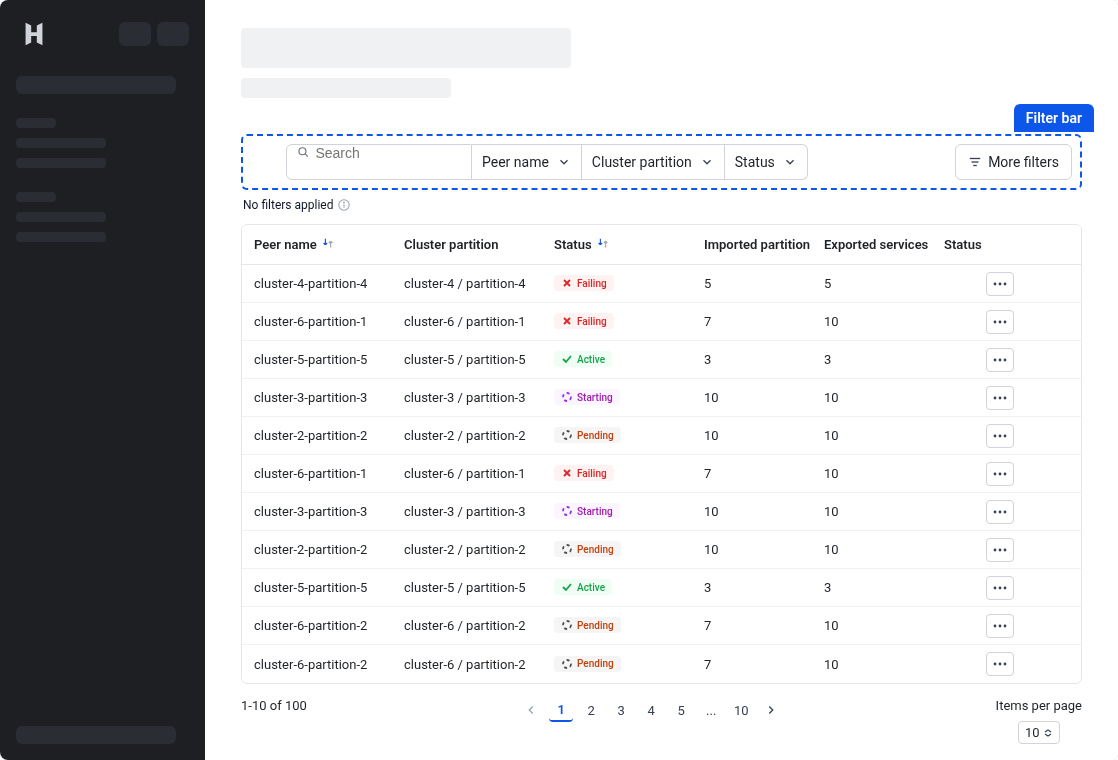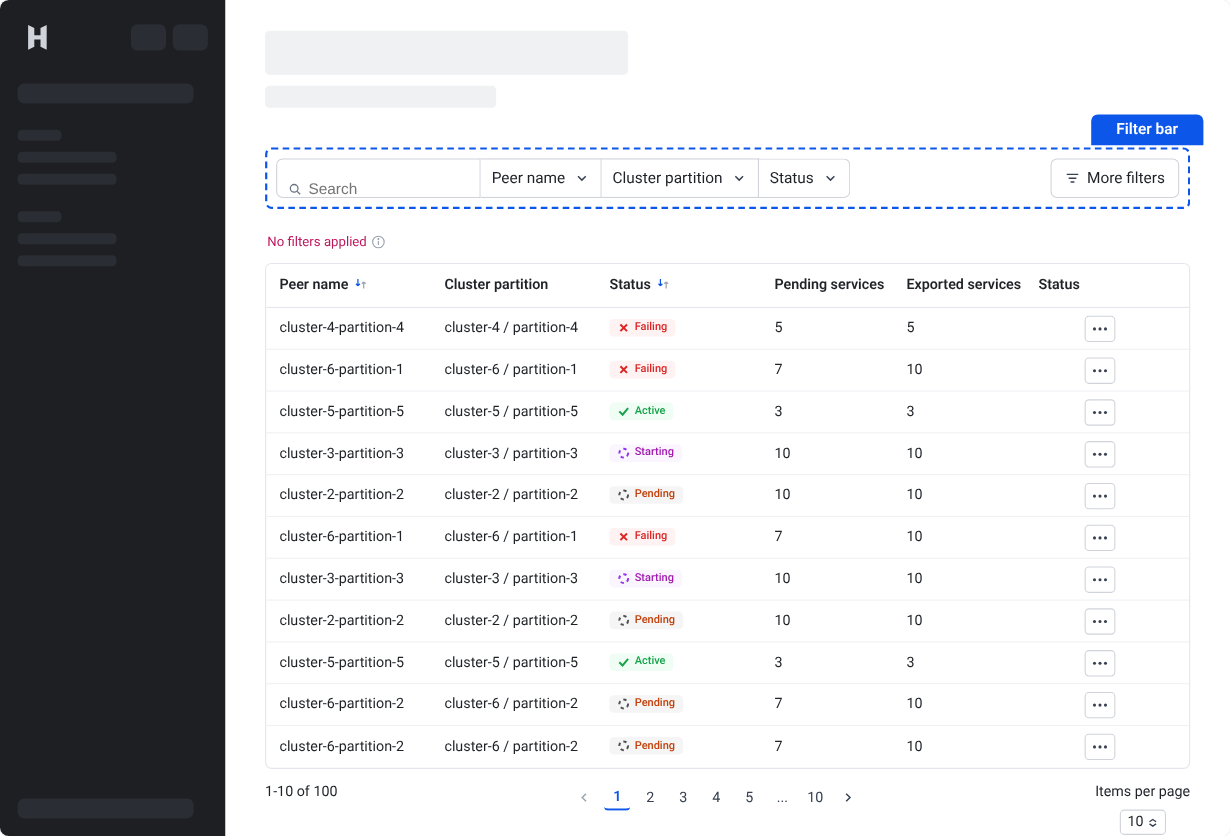--- a/index.html
+++ b/index.html
@@ -13,39 +13,39 @@
 .side-pill { width: 32px; height: 24px; background: #2a2d33; border-radius: 6px; }
 .side-block { height: 18px; background: #2a2d33; border-radius: 6px; width: 160px; }
 .side-section { display: flex; flex-direction: column; gap: 10px; }
 .side-label { width: 40px; height: 10px; background: #2a2d33; border-radius: 4px; }
 .side-item { width: 90px; height: 10px; background: #2a2d33; border-radius: 4px; }
 .sidebar-footer { margin-top: auto; }
 .main { flex: 1; background: #fff; padding: 28px 36px; position: relative; overflow: hidden; }
 .skel-title { width: 330px; height: 40px; background: #f0f1f3; border-radius: 4px; margin-bottom: 10px; }
 .skel-sub { width: 210px; height: 20px; background: #f0f1f3; border-radius: 4px; margin-bottom: 36px; }
 .filter-wrap { position: relative; }
-.callout { position: absolute; right: -12px; top: -30px; background: #0c56e9; color: #fff; font-weight: 600; padding: 6px 23px; border-radius: 6px 6px 0 0; font-size: 14px; z-index: 5; }
+.callout { position: absolute; right: -12px; top: -30px; background: #0c56e9; color: #fff; font-weight: 600; padding: 6px 12px; border-radius: 6px 6px 0 0; font-size: 14px; z-index: 5; }
 .filter-bar { display: flex; align-items: center; border: 2px dashed #0c56e9; border-radius: 6px; padding: 8px; gap: 0; }
-.search-box { display: flex; align-items: flex-end; border: 1px solid #d0d3d9; border-radius: 6px 0 0 6px; height: 36px; padding: 0 10px; width: 186px; background: #fff; }
+.search-box { display: flex; align-items: flex-start; border: 1px solid #d0d3d9; border-radius: 6px 0 0 6px; height: 36px; padding: 0 10px; width: 186px; background: #fff; margin-left: 35px; }
 .search-box input { border: none; outline: none; font-size: 14px; width: 100%; background: transparent; }
 .filter-drop { display: flex; align-items: center; justify-content: space-between; border: 1px solid #d0d3d9; border-left: none; height: 36px; padding: 0 10px; font-size: 14px; cursor: pointer; background: #fff; gap: 8px; }
 .filter-drop.first { border-left: none; }
 .filter-drop.last { border-radius: 0 6px 6px 0; }
 .more-filters { margin-left: auto; display: flex; align-items: center; gap: 6px; border: 1px solid #d0d3d9; border-radius: 6px; height: 36px; padding: 0 12px; font-size: 14px; cursor: pointer; background: #fff; }
-.no-filters { color: #be185d; font-size: 12px; margin: 23px 0 12px 2px; display: flex; align-items: center; gap: 4px; }
+.no-filters { color: #0f172a; font-size: 12px; margin: 8px 0 12px 2px; display: flex; align-items: center; gap: 4px; }
 .table { border: 1px solid #e4e6eb; border-radius: 6px; overflow: hidden; }
 .thead, .trow { display: grid; grid-template-columns: 150px 150px 150px 120px 120px 70px; align-items: center; padding: 0 12px; }
 .thead { height: 40px; background: #fff; border-bottom: 1px solid #e4e6eb; font-weight: 600; font-size: 13px; }
 .th { display: flex; align-items: center; gap: 4px; }
 .sort-icon svg { width: 14px; height: 14px; }
 .trow { height: 38px; border-bottom: 1px solid #f0f1f3; font-size: 13px; }
 .trow:last-child { border-bottom: none; }
 .status-badge { display: inline-flex; align-items: center; gap: 4px; padding: 2px 7px; border-radius: 4px; font-size: 10px; font-weight: 500; }
 .status-failing { background: #fef2f2; color: #dc2626; }
-.status-active { background: #f0fdf4; color: #16a34a; }
+.status-active { background: #f0fdf4; color: #16a34a; align-items: flex-end; }
 .status-starting { background: #faf5ff; color: #a21caf; }
 .status-pending { background: #f5f5f5; color: #c2410c; }
 .status-icon { width: 12px; height: 12px; display: inline-flex; }
 .actions-btn { width: 28px; height: 24px; border: 1px solid #d0d3d9; border-radius: 4px; background: #fff; display: flex; align-items: center; justify-content: center; cursor: pointer; margin-left: auto; }
 .actions-col { text-align: right; }
 .pagination { display: flex; align-items: flex-start; justify-content: space-between; margin-top: 14px; font-size: 13px; }
 .page-nums { display: flex; align-items: center; gap: 6px; }
 .page-btn { width: 24px; height: 24px; display: flex; align-items: center; justify-content: center; border-radius: 4px; cursor: pointer; color: #374151; }
 .page-btn.active { color: #0c56e9; border-bottom: 2px solid #0c56e9; font-weight: 600; }
 .page-prev, .page-next { color: #9ca3af; }
@@ -151,21 +151,21 @@
             <span>Cluster partition</span>
           </div>
         <div class="th">
           <span>Status</span>
           <span class="sort-icon"><svg viewBox="0 0 16 16" fill="none">
                 <path d="M5 10l-2-2M5 10l2-2M5 10V3" stroke="#0c56e9" stroke-width="1.3"></path>
                 <path d="M11 6l2 2M11 6l-2 2M11 6v7" stroke="#9ca3af" stroke-width="1.3"></path>
               </svg></span>
         </div>
         <div class="th">
-            <span>Pending services</span>
+            <span>Imported partition</span>
           </div>
         <div class="th">
             <span>Exported services</span>
           </div>
         <div class="th actions-col">
             <span>Status</span>
           </div>
       </div>
       <div id="tbody">
           <div class="trow">

